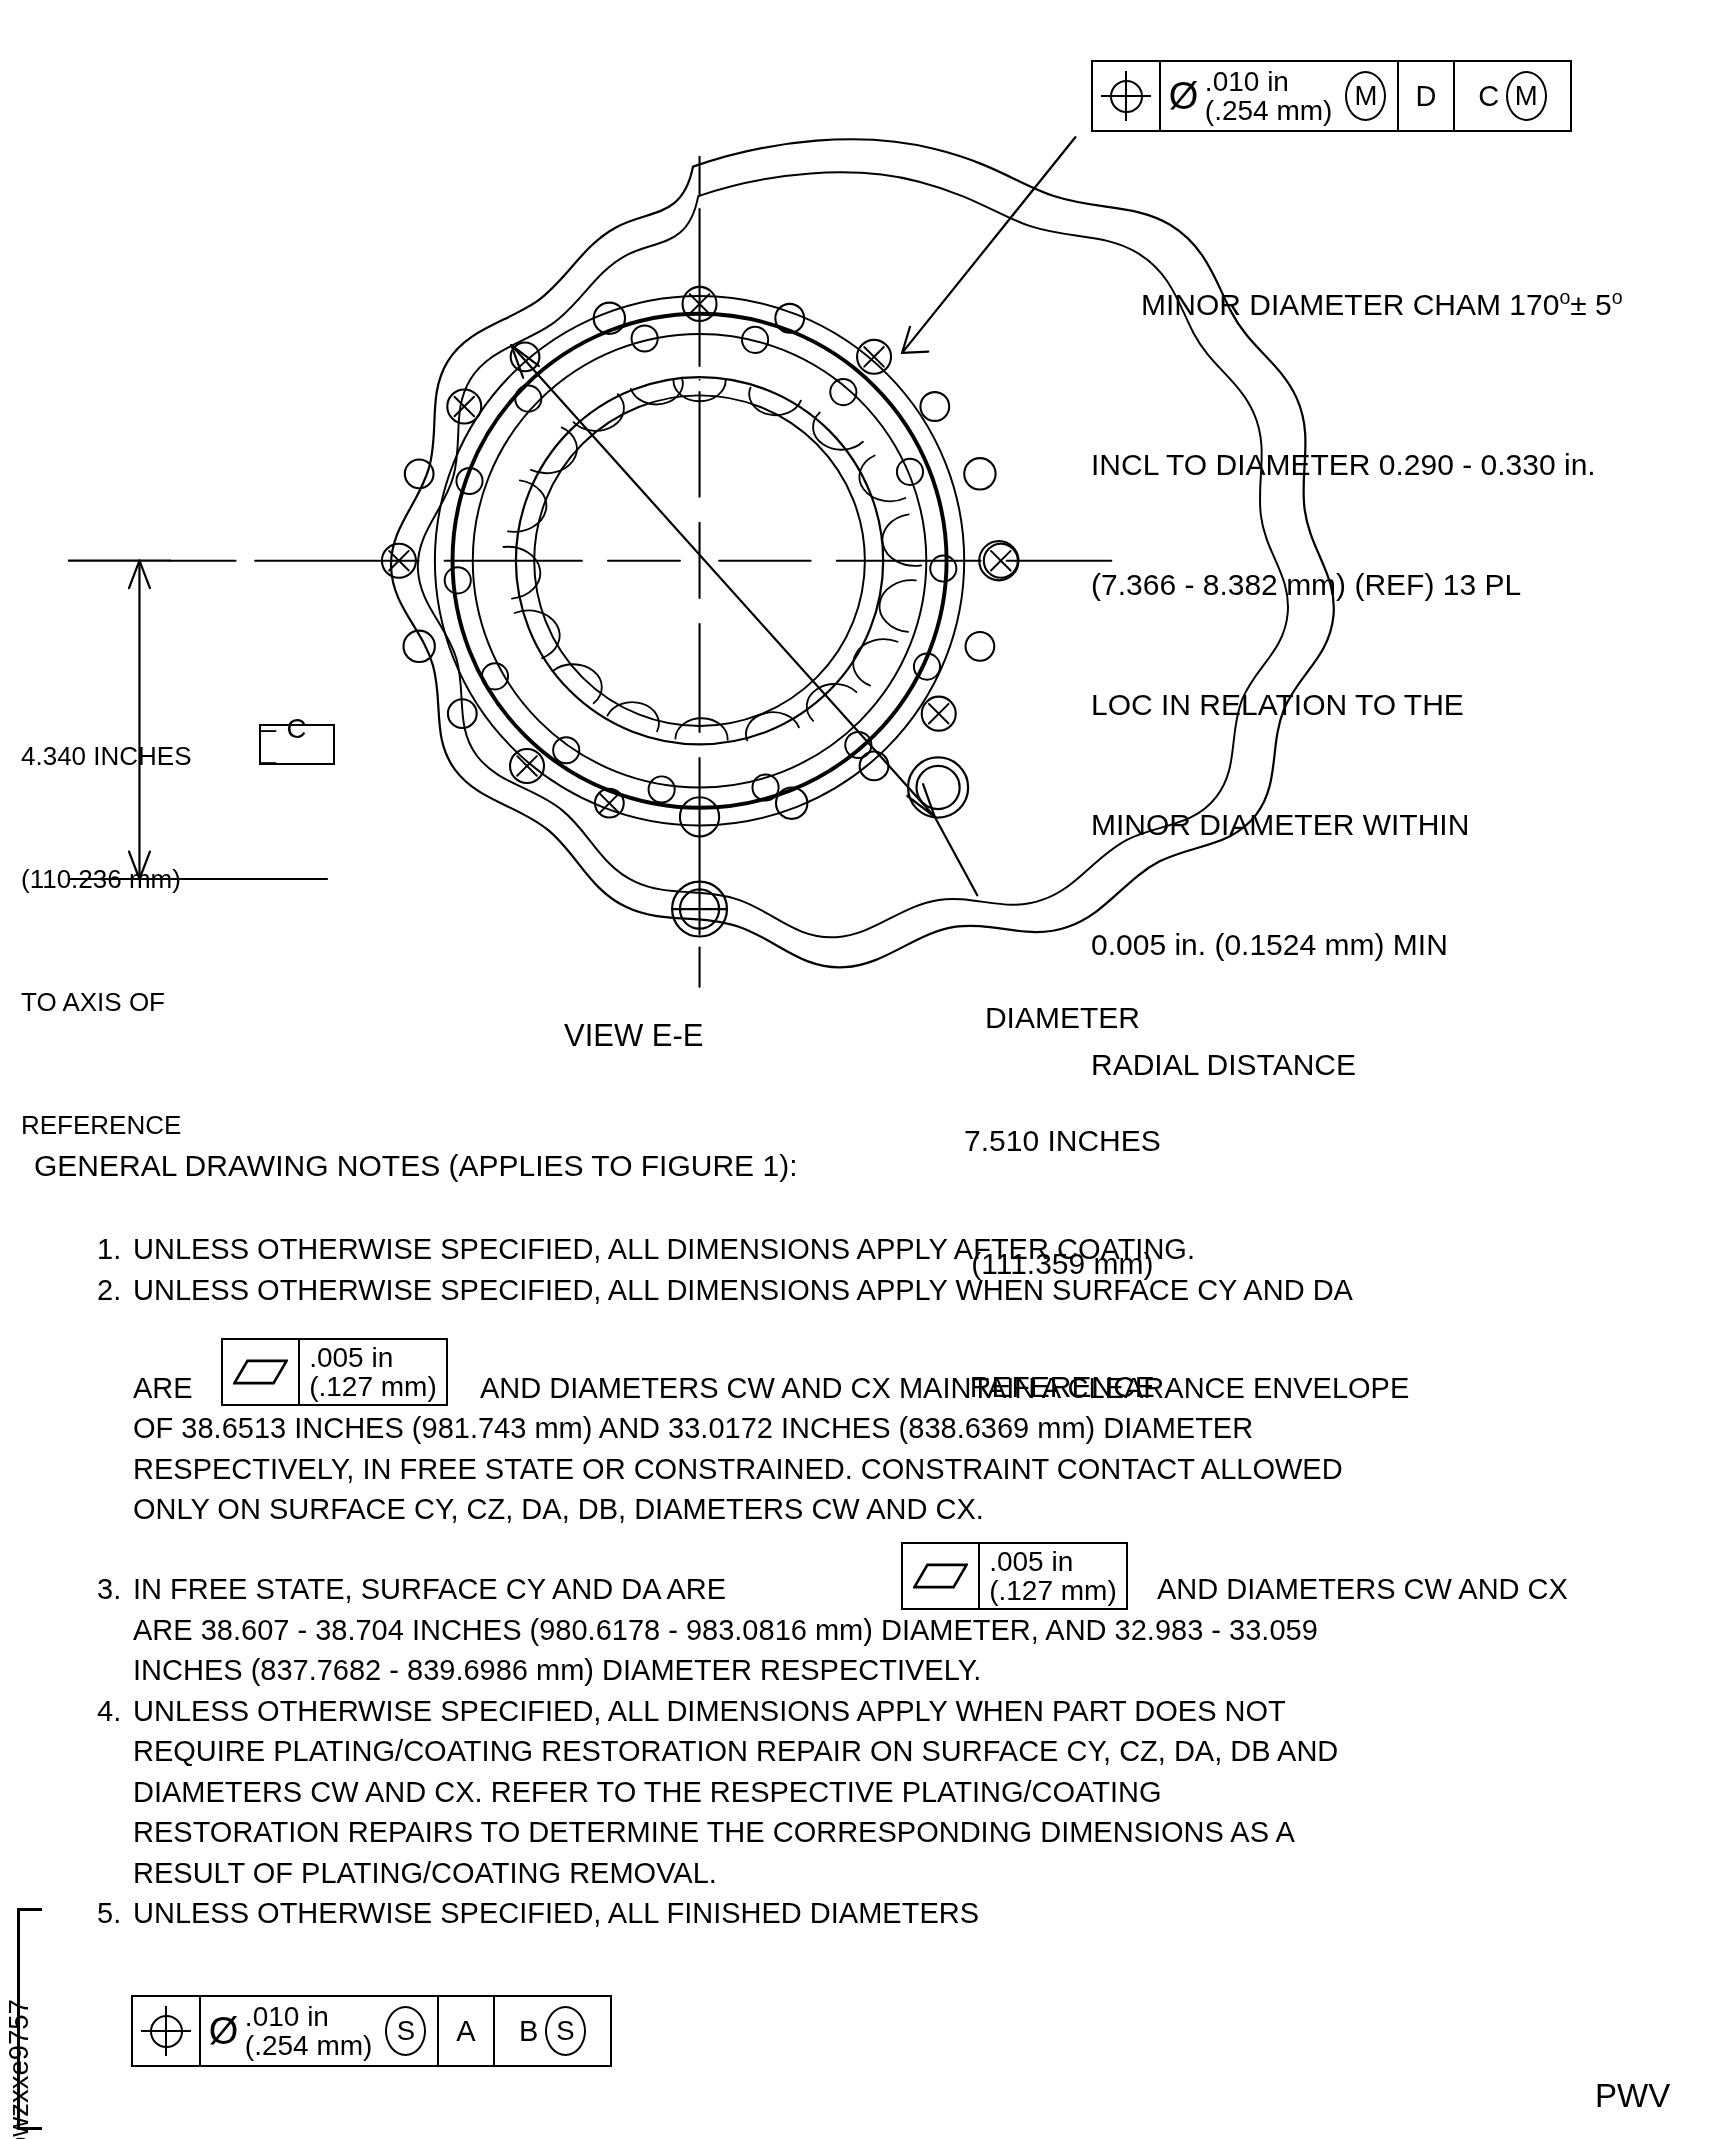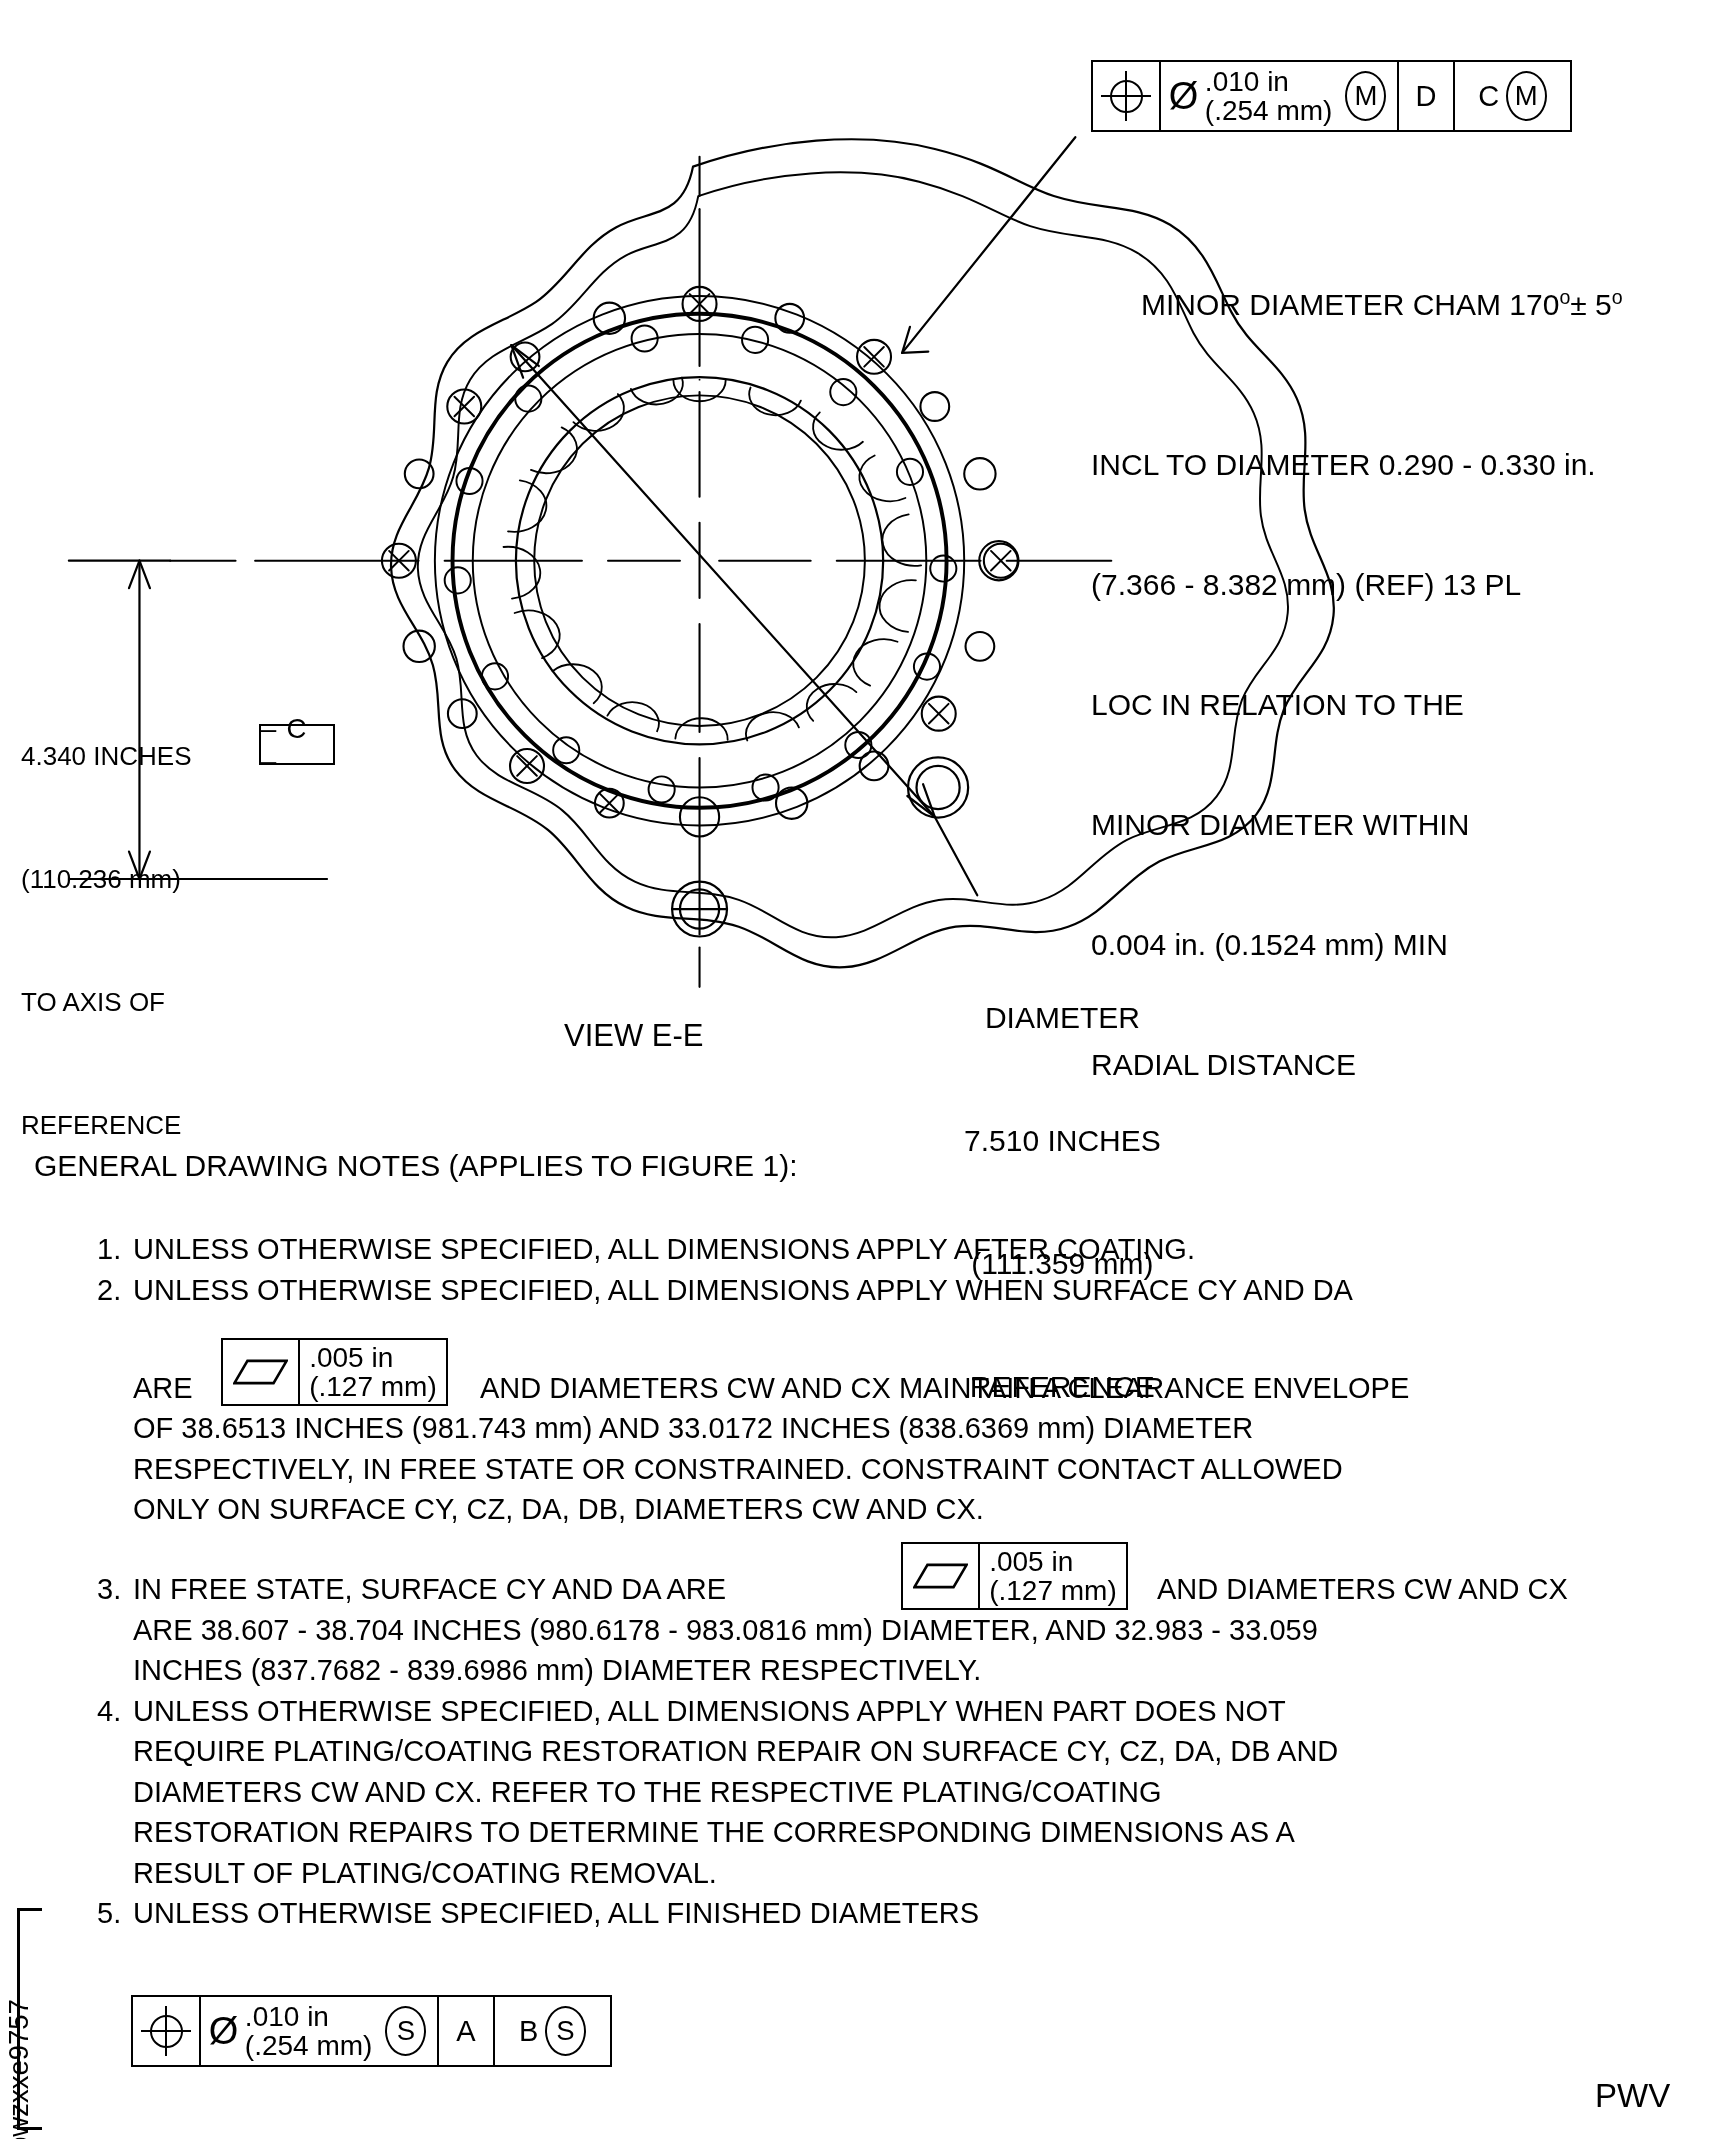--- a/index.html
+++ b/index.html
@@ -366,21 +366,21 @@
   </div>
 
   <div class="txt" style="left:1091px; top:157px; font-size:30px; line-height:40px;">
     <div style="position:relative; white-space:pre;">
       <span>MINOR DIAMETER CHAM 170</span><span style="font-size:19.6px; vertical-align:super;">o</span><span>± 5</span><span style="font-size:19.6px; vertical-align:super;">o</span>
     </div>
     <div>INCL TO DIAMETER 0.290 - 0.330 in.</div>
     <div>(7.366 - 8.382 mm) (REF) 13 PL</div>
     <div>LOC IN RELATION TO THE</div>
     <div>MINOR DIAMETER WITHIN</div>
-    <div>0.004 in. (0.1524 mm) MIN</div>
+    <div>0.005 in. (0.1524 mm) MIN</div>
     <div>RADIAL DISTANCE</div>
   </div>
 
   <div class="txt" style="left:21px; top:654px; font-size:26px; line-height:41px;">
     <div>4.340 INCHES</div>
     <div>(110.236 mm)</div>
     <div>TO AXIS OF</div>
     <div>REFERENCE</div>
   </div>
   <div class="datum-box" style="left:259px; top:724px; width:76px; height:41px;">

